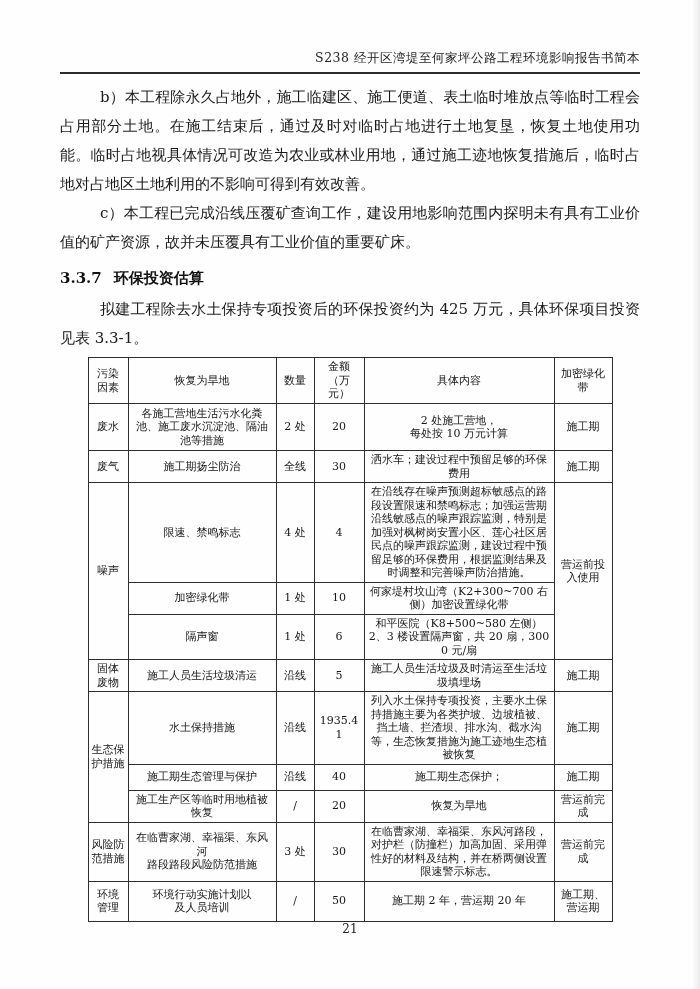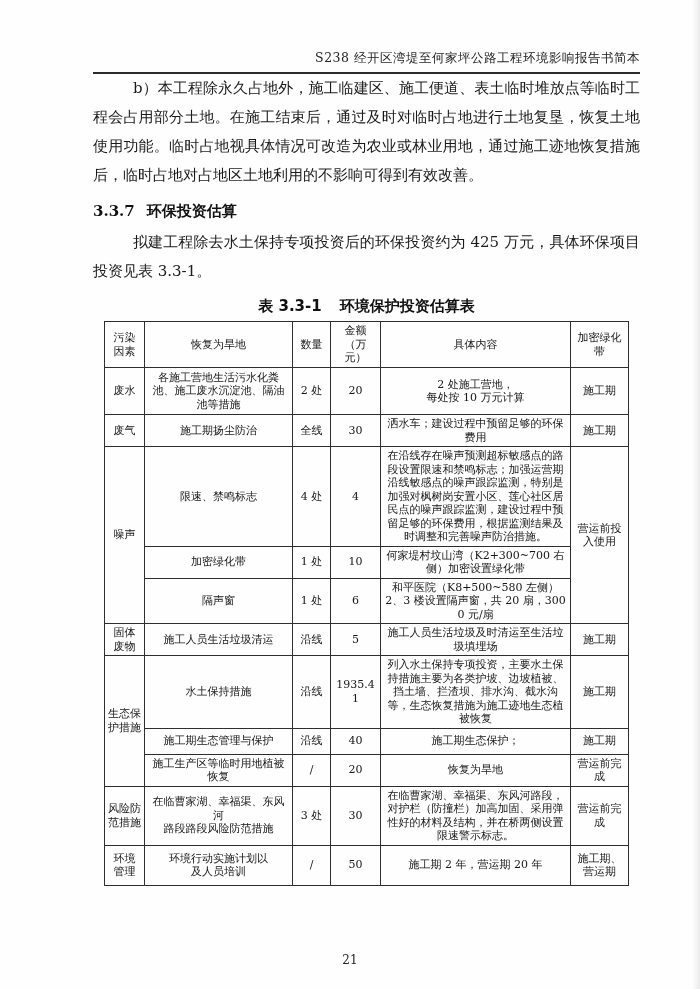--- a/index.html
+++ b/index.html
@@ -6,41 +6,40 @@
   html, body { background: #ffffff; }
   .page {
     position: relative;
     width: 700px;
     height: 989px;
     margin: 0 auto;
     background: #fefefe;
     font-family: "DejaVu Serif", "Liberation Serif", serif;
     color: #1c1c1c;
     overflow: hidden;
-    padding-left: 33px;
   }
   .scan-edge-right {
     position: absolute; top: 0; right: 0; width: 8px; height: 100%;
     background: linear-gradient(to right, rgba(0,0,0,0), rgba(0,0,0,0.08));
     pointer-events: none;
   }
   .content { padding: 0 60px; }
   .doc-header {
     padding-top: 50px;
     text-align: right;
     font-size: 12.5px;
     letter-spacing: 0.5px;
     color: #222;
   }
   .header-rule {
     border: none;
     border-top: 2px solid #2b2b2b;
     margin-top: 5px;
   }
-  .body-text { }
+  .body-text { margin-top: 9px; }
   .para {
     font-size: 15px;
     line-height: 29px;
     text-align: justify;
     text-indent: 40px;
     color: #1a1a1a;
   }
   .section-heading {
     font-size: 15px;
     line-height: 24px;
@@ -82,45 +81,45 @@
   .h-n2     { height: 31px; }
   .h-n3     { height: 29px; }
   .h-solid  { height: 28px; }
   .h-e1     { height: 58px; }
   .h-e2     { height: 26px; }
   .h-e3     { height: 31px; }
   .h-risk   { height: 45px; }
   .h-mgmt   { height: 40px; }
   .page-number {
     position: absolute;
-    left: 0; top: 953px;
+    left: 0; top: 922px;
     width: 100%;
     text-align: center;
     font-size: 12px;
     color: #222;
   }
 </style>
 </head>
 <body>
 
 <div class="page">
   <div class="content">
 
     <div class="doc-header">S238 经开区湾堤至何家坪公路工程环境影响报告书简本</div>
     <hr class="header-rule">
 
     <div class="body-text">
       <p class="para">b）本工程除永久占地外，施工临建区、施工便道、表土临时堆放点等临时工程会占用部分土地。在施工结束后，通过及时对临时占地进行土地复垦，恢复土地使用功能。临时占地视具体情况可改造为农业或林业用地，通过施工迹地恢复措施后，临时占地对占地区土地利用的不影响可得到有效改善。</p>
+      <p class="para">c）本工程已完成沿线压覆矿查询工作，建设用地影响范围内探明未有具有工业价值的矿产资源，故并未压覆具有工业价值的重要矿床。</p>
 
       <h3 class="section-heading"><span class="sec-num">3.3.7</span><span>环保投资估算</span></h3>
 
       <p class="para">拟建工程除去水土保持专项投资后的环保投资约为 425 万元，具体环保项目投资见表 3.3-1。</p>
     </div>
 
-    <div class="table-caption"><span class="cap-num">表 3.3-1</span><span>环境保护投资估算表</span></div>
 
     <table class="inv-table">
       <colgroup>
         <col style="width:40px">
           <col style="width:148px">
           <col style="width:38px">
         <col style="width:50px">
           <col style="width:190px">
           <col style="width:58px">
       </colgroup>

